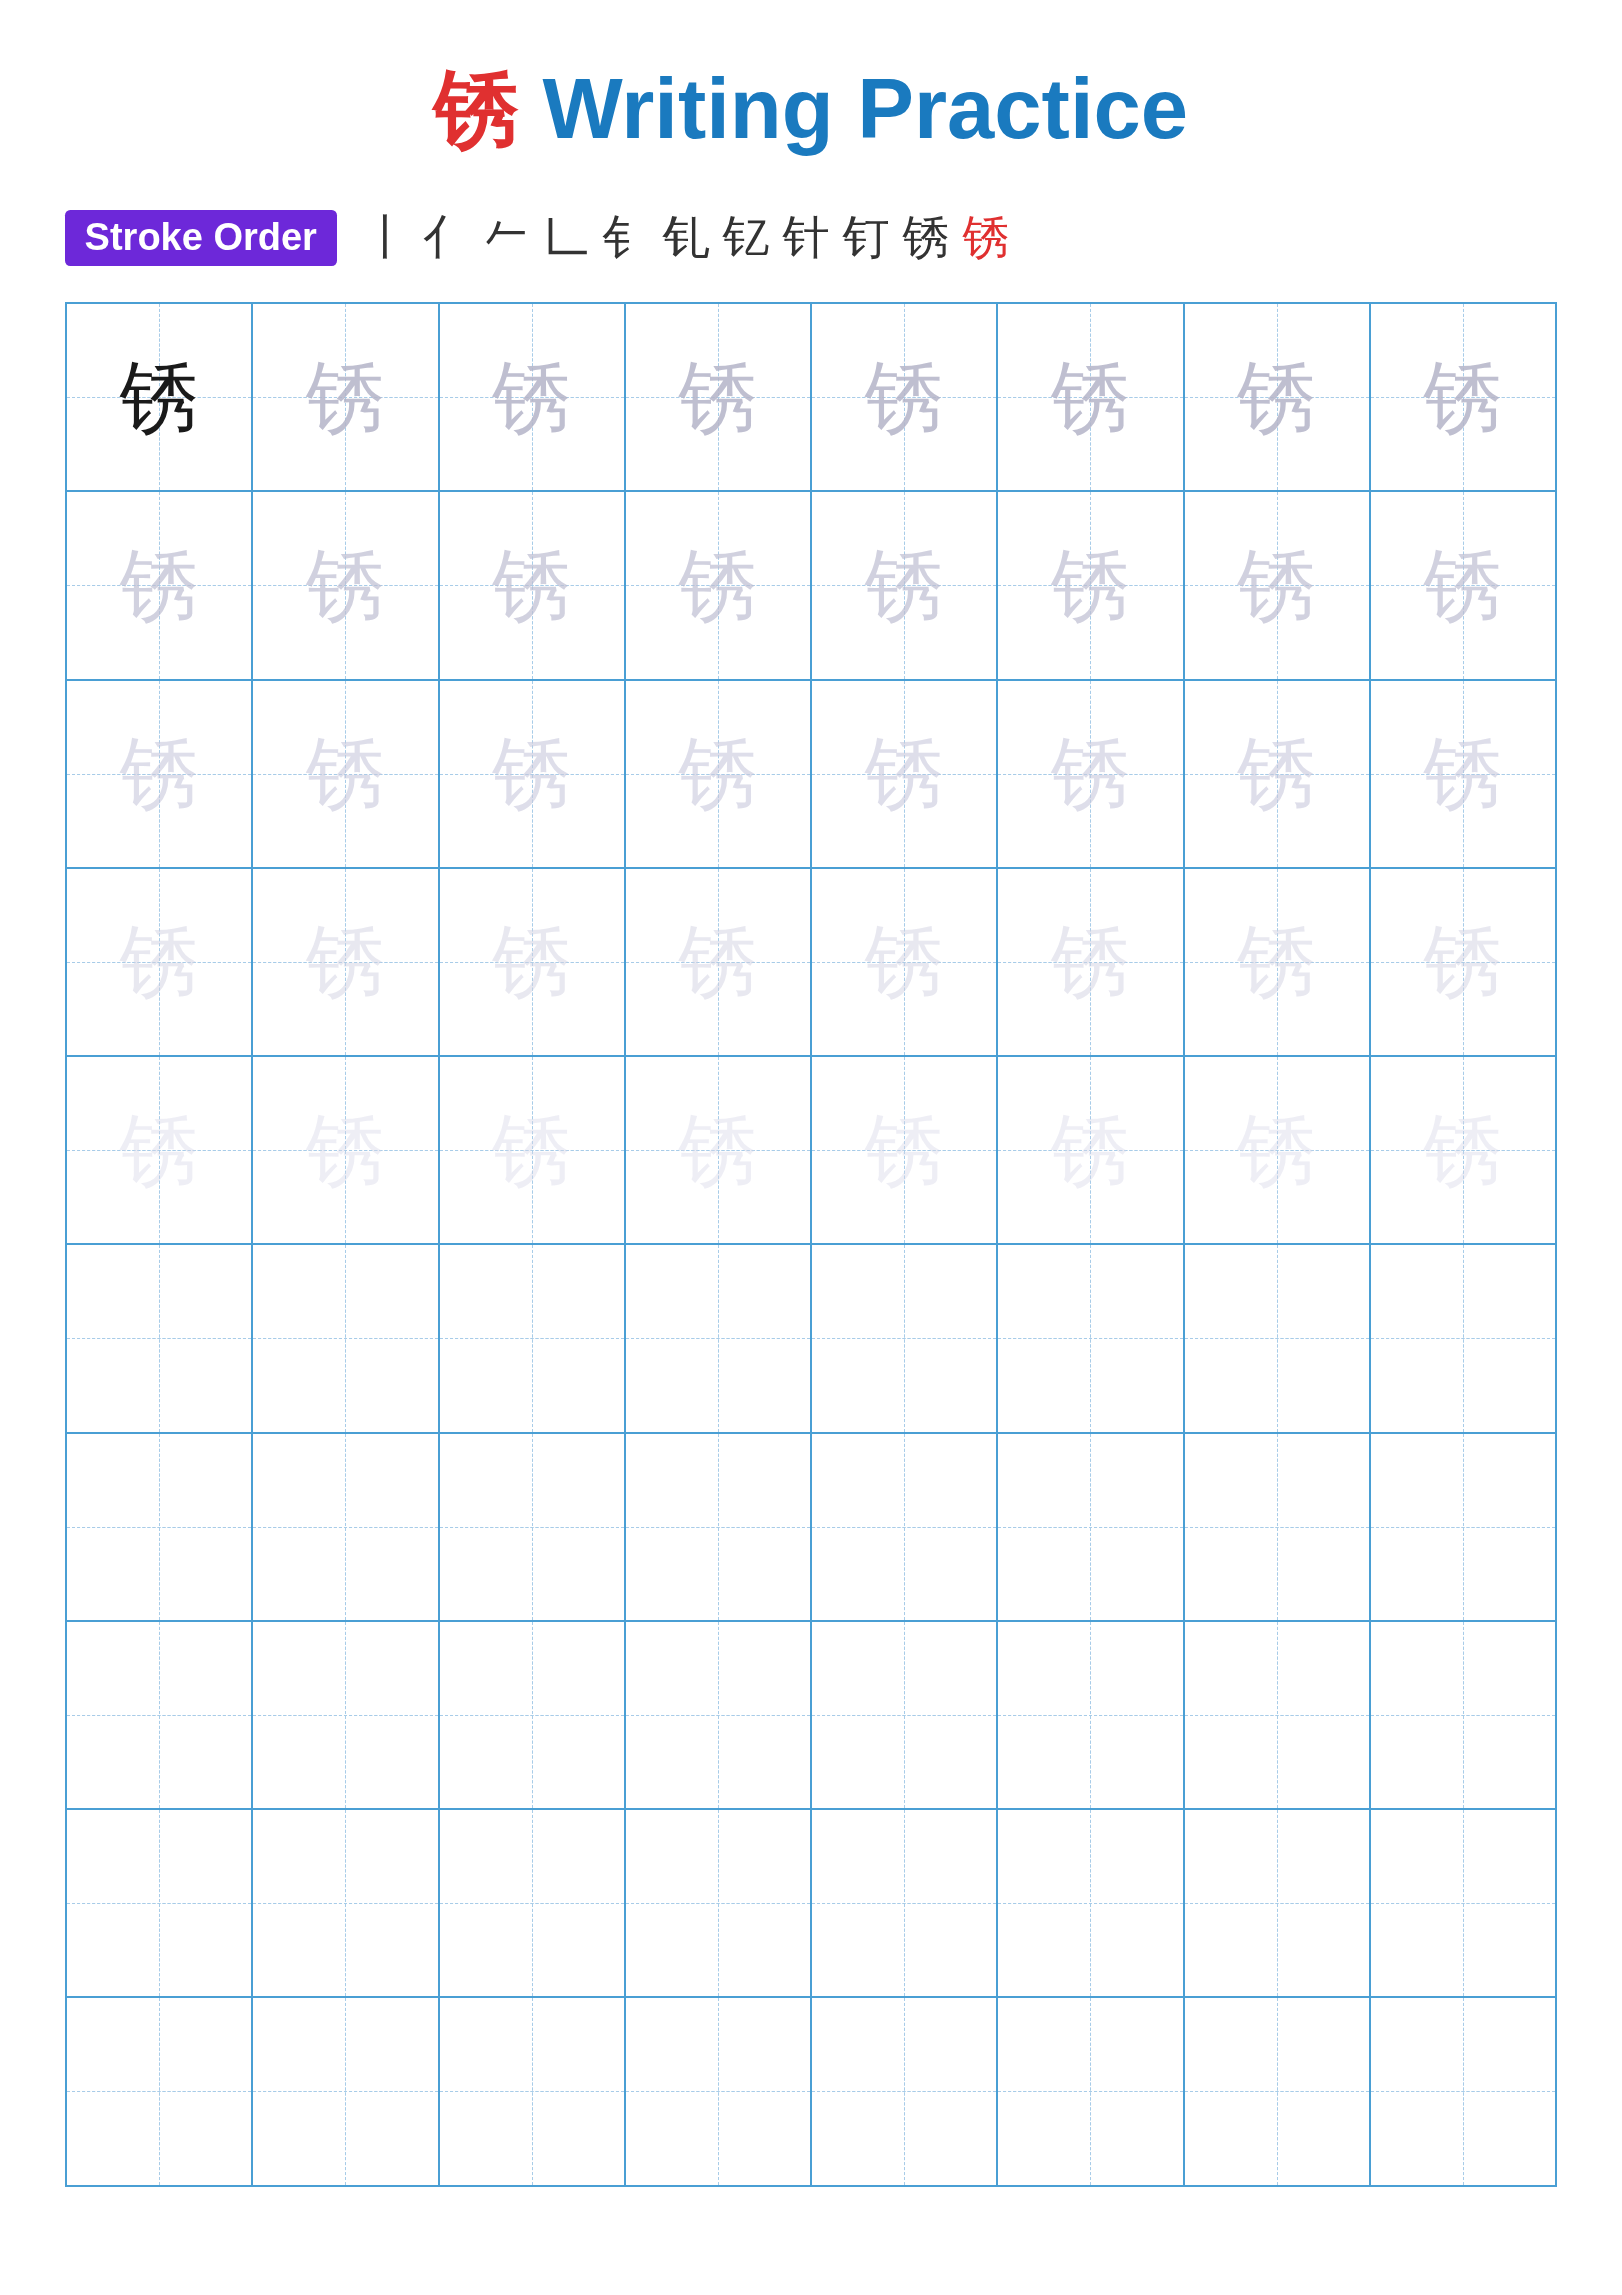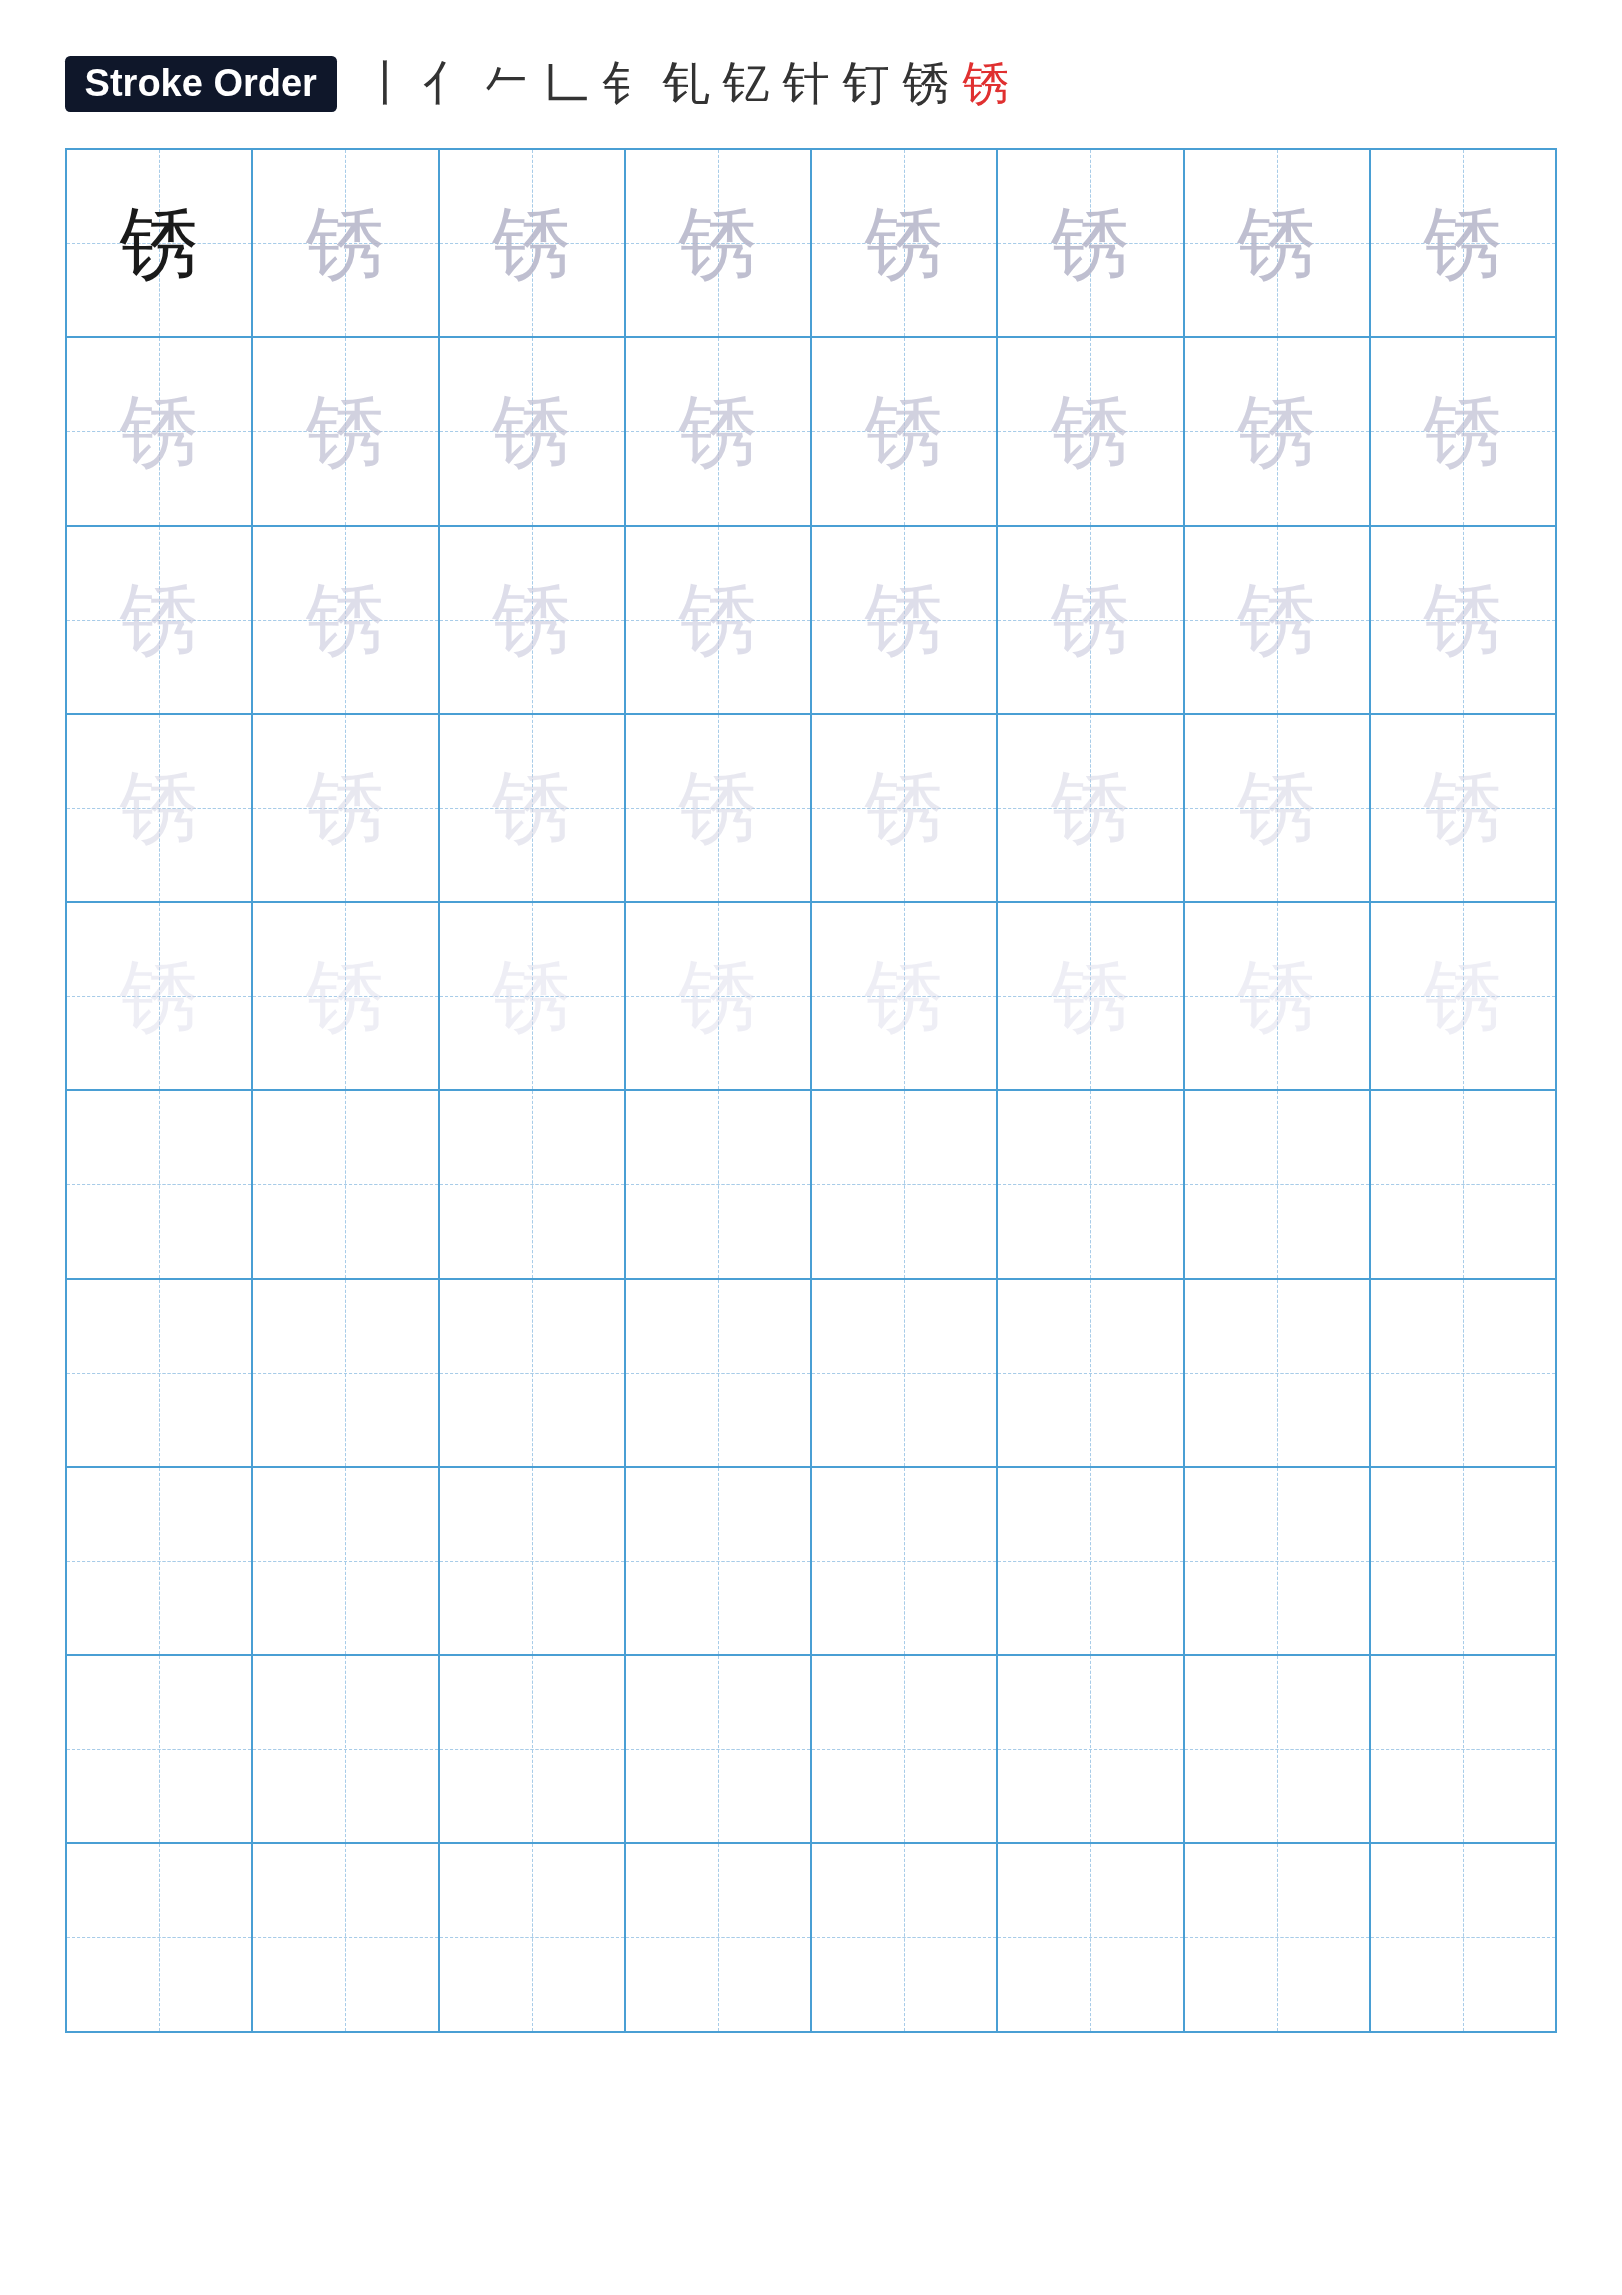--- a/index.html
+++ b/index.html
@@ -36,21 +36,21 @@
 
     .stroke-order-row {
       display: flex;
       align-items: center;
       width: 100%;
       margin-bottom: 33px;
       font-size: 47px;
     }
 
     .stroke-order-badge {
-      background: #0f172a;
+      background: #6d28d9;
       color: white;
       padding: 6.5px 19.6px;
       border-radius: 5.2px;
       font-size: 38px;
       font-weight: bold;
       margin-right: 26px;
       white-space: nowrap;
     }
 
     .stroke-order-chars {
@@ -217,20 +217,23 @@
       left: 50%;
       top: 0; bottom: 0;
       border-left: 1.3px dashed #a8cce8;
     }
   </style>
 </head>
 <body>
 
 <div class="page">
 
+  <h1 class="title">
+    <span class="title-char">锈</span><span> Writing Practice</span>
+  </h1>
 
   <div class="stroke-order-row">
     <div class="stroke-order-badge">Stroke Order</div>
     <div class="stroke-order-chars">
       <span>丨</span>
       <span>亻</span>
       <span>𠂉</span>
       <span>𠃊</span>
       <span>钅</span>
       <span>钆</span>

